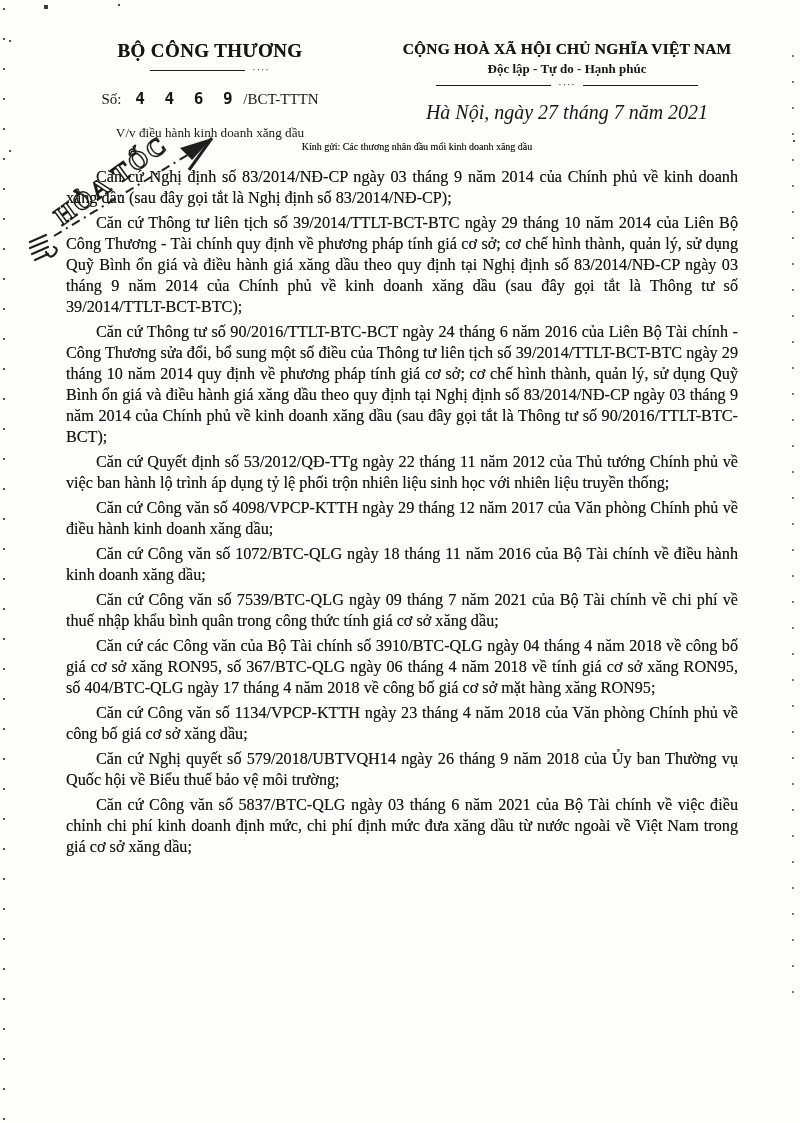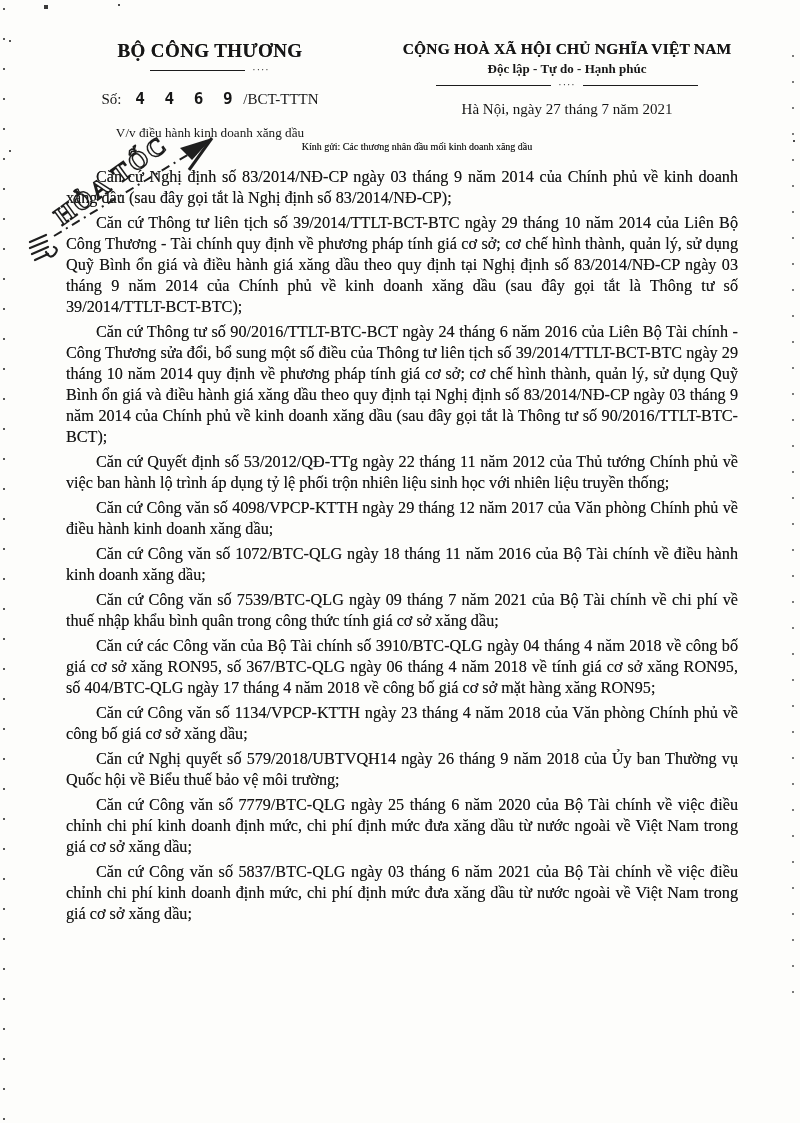--- a/index.html
+++ b/index.html
@@ -49,21 +49,21 @@
   .doc-number .num {
     font-family: "DejaVu Sans Mono", monospace;
     font-weight: 600; font-size: 16px; letter-spacing: 5px; margin: 0 2px 0 10px;
   }
   .subject { margin-top: 17px; font-size: 13.2px; }
   .republic {
     font-weight: bold; font-size: 15.5px; letter-spacing: .2px;
     text-shadow: 0 0 .5px rgba(0,0,0,.7); white-space: nowrap;
   }
   .motto { font-weight: bold; font-size: 13px; margin-top: 3px; }
-  .place-date { margin-top: 13px; font-size: 15px; }
+  .place-date { margin-top: 13px; font-style: italic; font-size: 20px; }
   
   .stamp { position: absolute; left: 26px; top: 126px; width: 210px; height: 140px; z-index: 4; pointer-events: none; }
   
   .doc-body { position: absolute; top: 141px; left: 66px; width: 672px; z-index: 2; }
   .salutation { text-align: center; font-size: 10px; padding-left: 30px; text-shadow: 0 0 .4px rgba(0,0,0,.55); }
   .paras { margin-top: 15px; }
   .paras p {
     font-size: 16.2px; line-height: 21px; text-align: justify;
     text-indent: 30px; margin-bottom: 4px;
     text-shadow: 0 0 .4px rgba(0,0,0,.55);
@@ -129,18 +129,17 @@
       <p>Căn cứ Nghị định số 83/2014/NĐ-CP ngày 03 tháng 9 năm 2014 của Chính phủ về kinh doanh xăng dầu (sau đây gọi tắt là Nghị định số 83/2014/NĐ-CP);</p>
       <p>Căn cứ Thông tư liên tịch số 39/2014/TTLT-BCT-BTC ngày 29 tháng 10 năm 2014 của Liên Bộ Công Thương - Tài chính quy định về phương pháp tính giá cơ sở; cơ chế hình thành, quản lý, sử dụng Quỹ Bình ổn giá và điều hành giá xăng dầu theo quy định tại Nghị định số 83/2014/NĐ-CP ngày 03 tháng 9 năm 2014 của Chính phủ về kinh doanh xăng dầu (sau đây gọi tắt là Thông tư số 39/2014/TTLT-BCT-BTC);</p>
       <p>Căn cứ Thông tư số 90/2016/TTLT-BTC-BCT ngày 24 tháng 6 năm 2016 của Liên Bộ Tài chính - Công Thương sửa đổi, bổ sung một số điều của Thông tư liên tịch số 39/2014/TTLT-BCT-BTC ngày 29 tháng 10 năm 2014 quy định về phương pháp tính giá cơ sở; cơ chế hình thành, quản lý, sử dụng Quỹ Bình ổn giá và điều hành giá xăng dầu theo quy định tại Nghị định số 83/2014/NĐ-CP ngày 03 tháng 9 năm 2014 của Chính phủ về kinh doanh xăng dầu (sau đây gọi tắt là Thông tư số 90/2016/TTLT-BTC-BCT);</p>
       <p>Căn cứ Quyết định số 53/2012/QĐ-TTg ngày 22 tháng 11 năm 2012 của Thủ tướng Chính phủ về việc ban hành lộ trình áp dụng tỷ lệ phối trộn nhiên liệu sinh học với nhiên liệu truyền thống;</p>
       <p>Căn cứ Công văn số 4098/VPCP-KTTH ngày 29 tháng 12 năm 2017 của Văn phòng Chính phủ về điều hành kinh doanh xăng dầu;</p>
       <p>Căn cứ Công văn số 1072/BTC-QLG ngày 18 tháng 11 năm 2016 của Bộ Tài chính về điều hành kinh doanh xăng dầu;</p>
       <p>Căn cứ Công văn số 7539/BTC-QLG ngày 09 tháng 7 năm 2021 của Bộ Tài chính về chi phí về thuế nhập khẩu bình quân trong công thức tính giá cơ sở xăng dầu;</p>
       <p>Căn cứ các Công văn của Bộ Tài chính số 3910/BTC-QLG ngày 04 tháng 4 năm 2018 về công bố giá cơ sở xăng RON95, số 367/BTC-QLG ngày 06 tháng 4 năm 2018 về tính giá cơ sở xăng RON95, số 404/BTC-QLG ngày 17 tháng 4 năm 2018 về công bố giá cơ sở mặt hàng xăng RON95;</p>
       <p>Căn cứ Công văn số 1134/VPCP-KTTH ngày 23 tháng 4 năm 2018 của Văn phòng Chính phủ về công bố giá cơ sở xăng dầu;</p>
       <p>Căn cứ Nghị quyết số 579/2018/UBTVQH14 ngày 26 tháng 9 năm 2018 của Ủy ban Thường vụ Quốc hội về Biểu thuế bảo vệ môi trường;</p>
-      <p>Căn cứ Công văn số 7779/BTC-QLG ngày 25 tháng 6 năm 2020 của Bộ Tài chính về việc điều chỉnh chi phí kinh doanh định mức, chi phí định mức đưa xăng dầu từ nước ngoài về Việt Nam trong giá cơ sở xăng dầu;</p>
       <p>Căn cứ Công văn số 5837/BTC-QLG ngày 03 tháng 6 năm 2021 của Bộ Tài chính về việc điều chỉnh chi phí kinh doanh định mức, chi phí định mức đưa xăng dầu từ nước ngoài về Việt Nam trong giá cơ sở xăng dầu;</p>
     </div>
   </main>
 
 </div>
 
 </body></html>

